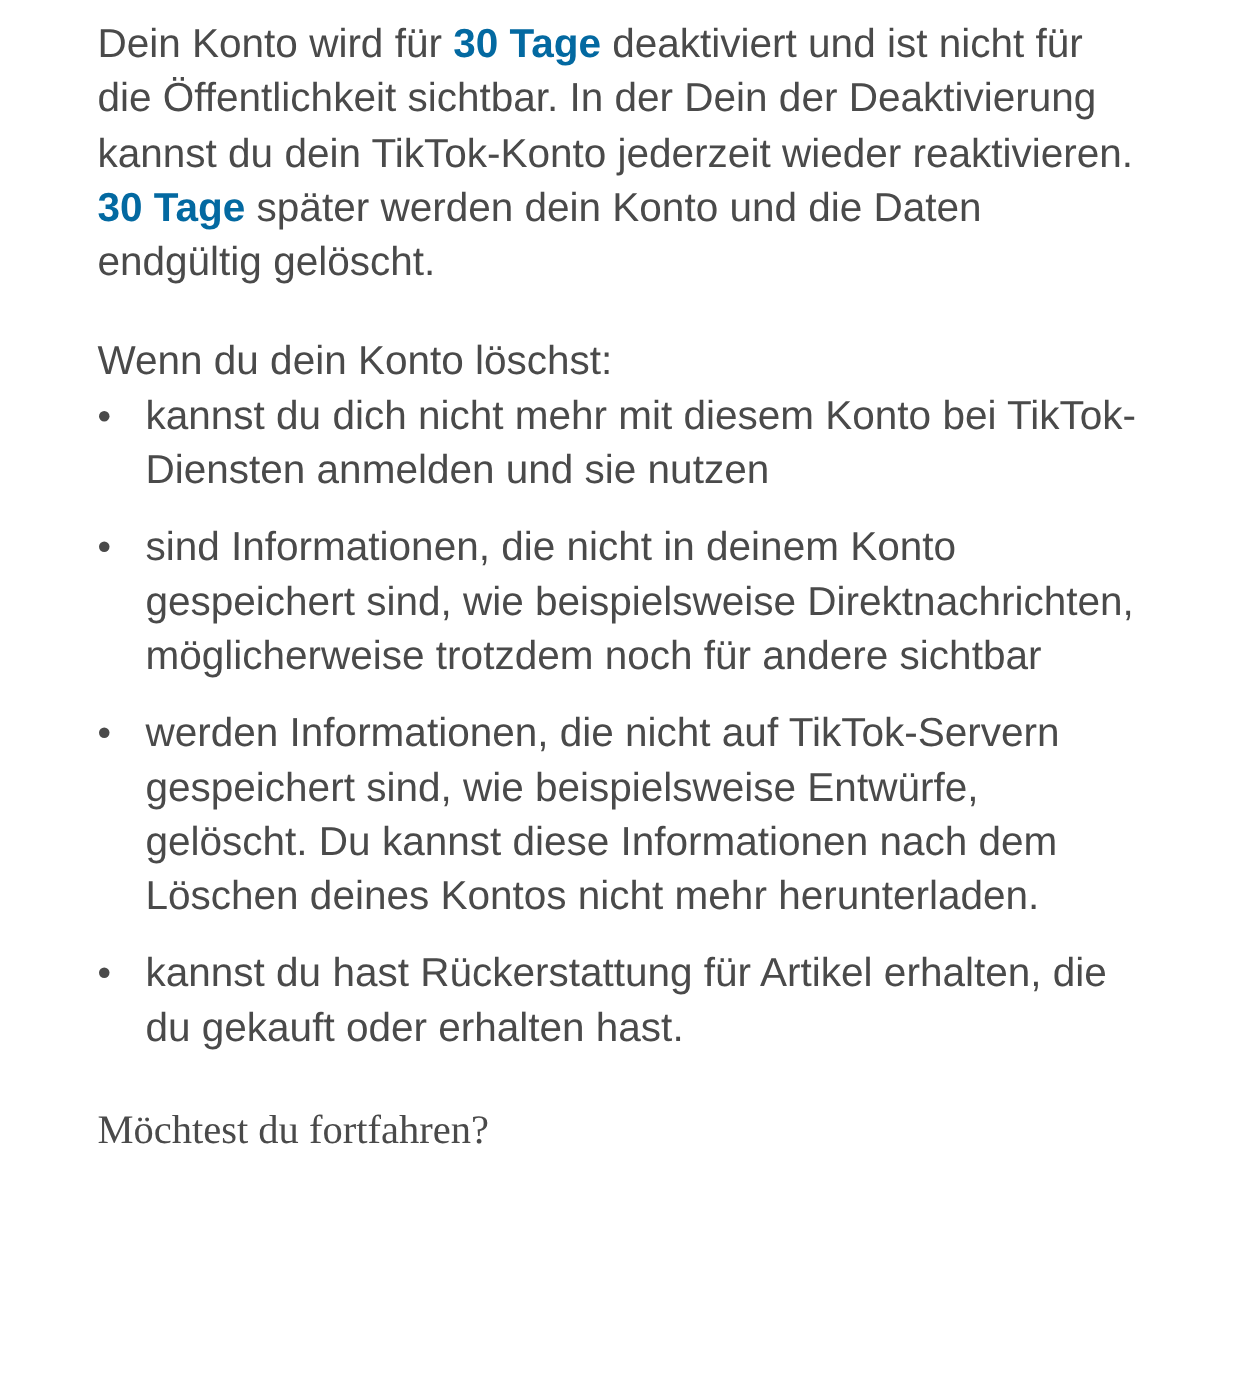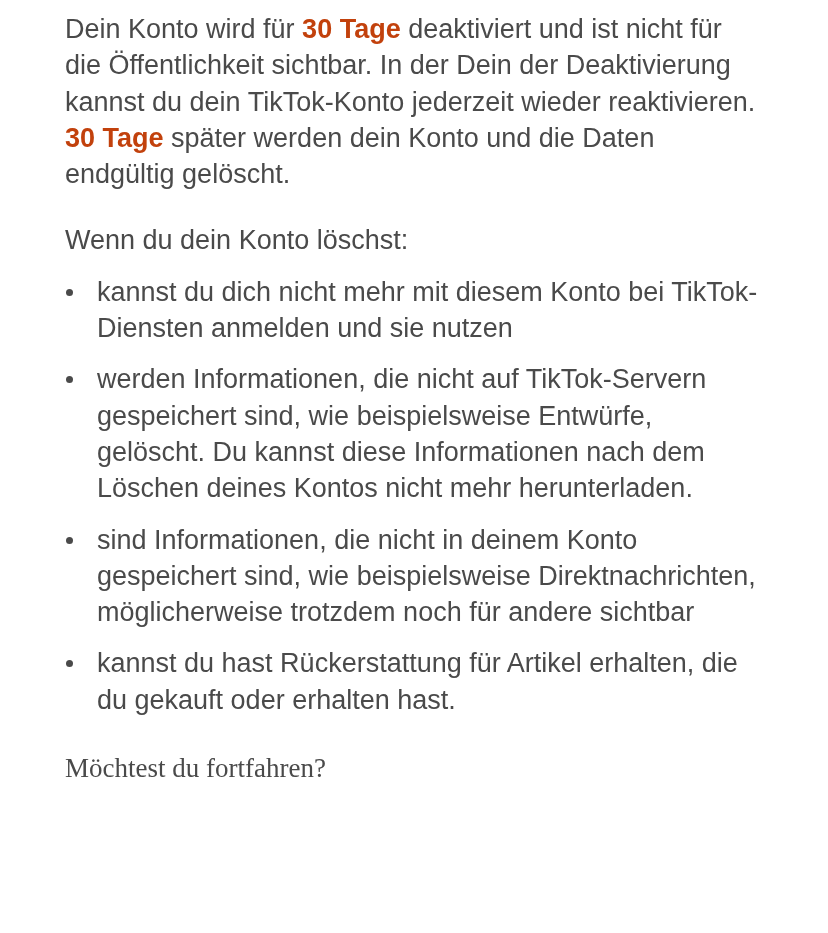--- a/index.html
+++ b/index.html
@@ -19,28 +19,27 @@
     .content {
       position: absolute;
       left: 65px;
       top: 11px;
       width: 700px;
     }
     p {
       margin: 0;
     }
     .bold {
-      color: #c2410c;
+      color: #0369a1;
       font-weight: bold;
     }
     .intro-block {
       margin-bottom: 30px;
     }
     .list-heading {
-      margin-bottom: 15px;
     }
     ul.consequences {
       list-style: none;
       margin: 0;
       padding: 0;
     }
     ul.consequences li {
       position: relative;
       padding-left: 32px;
       margin-bottom: 15px;
@@ -71,25 +70,25 @@
 
   <p class="list-heading">Wenn du dein Konto löschst:</p>
 
   <ul class="consequences">
     <li>
       <span class="bullet"></span>
       <span>kannst du dich nicht mehr mit diesem Konto bei TikTok-Diensten anmelden und sie nutzen</span>
     </li>
     <li>
       <span class="bullet"></span>
-      <span>werden Informationen, die nicht auf TikTok-Servern gespeichert sind, wie beispielsweise Entwürfe, gelöscht. Du kannst diese Informationen nach dem Löschen deines Kontos nicht mehr herunterladen.</span>
+      <span>sind Informationen, die nicht in deinem Konto gespeichert sind, wie beispielsweise Direktnachrichten, möglicherweise trotzdem noch für andere sichtbar</span>
     </li>
     <li>
       <span class="bullet"></span>
-      <span>sind Informationen, die nicht in deinem Konto gespeichert sind, wie beispielsweise Direktnachrichten, möglicherweise trotzdem noch für andere sichtbar</span>
+      <span>werden Informationen, die nicht auf TikTok-Servern gespeichert sind, wie beispielsweise Entwürfe, gelöscht. Du kannst diese Informationen nach dem Löschen deines Kontos nicht mehr herunterladen.</span>
     </li>
     <li>
       <span class="bullet"></span>
       <span>kannst du hast Rückerstattung für Artikel erhalten, die du gekauft oder erhalten hast.</span>
     </li>
   </ul>
 
   <p class="question">Möchtest du fortfahren?</p>
 
 </div>

